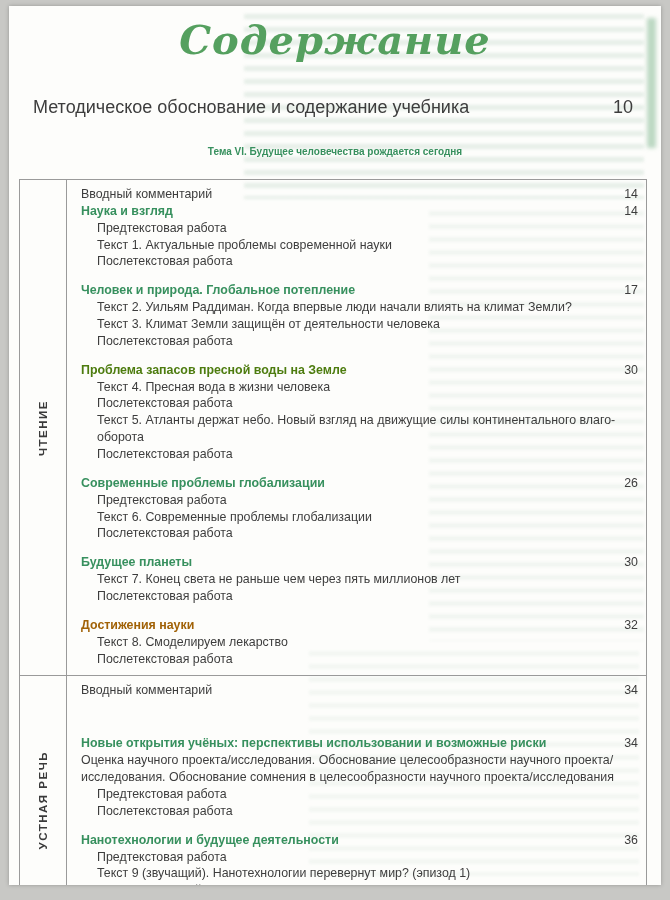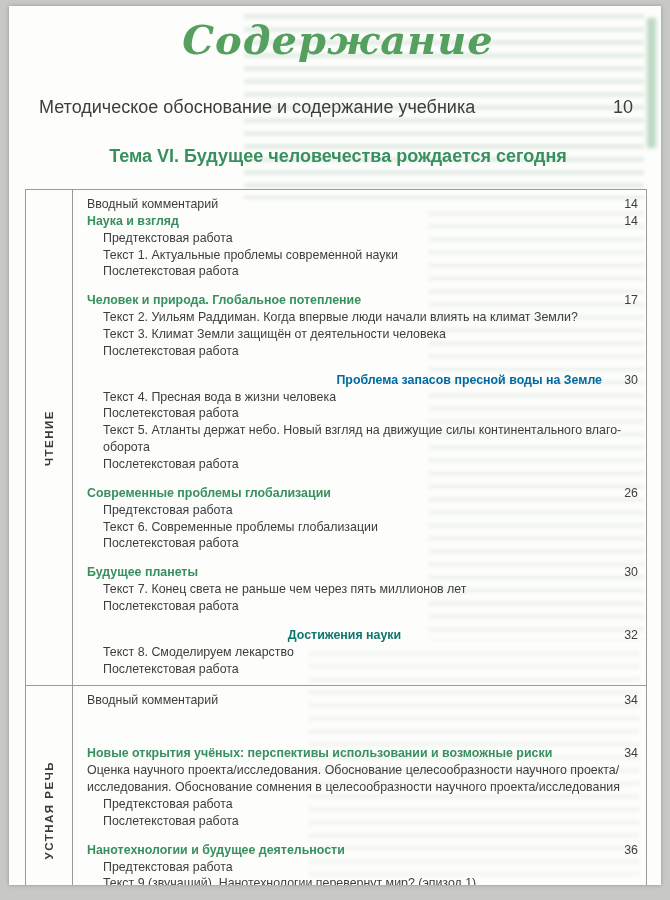--- a/index.html
+++ b/index.html
@@ -9,21 +9,20 @@
     font-family:"Liberation Sans", sans-serif;
     position:relative;
     overflow:hidden;
   }
   .page{
     position:absolute;
     left:9px; top:6px; right:9px; bottom:15px;
     background:#fdfdfb;
     box-shadow:0 0 4px rgba(0,0,0,.25);
     overflow:hidden;
-    padding-left:6px;
   }
   
   .ghost{
     position:absolute;
     pointer-events:none;
     filter:blur(1.6px);
     background-image:repeating-linear-gradient(180deg, rgba(120,170,140,.30) 0 5px, rgba(120,170,140,0) 5px 13px);
   }
   .ghost-a{left:235px;top:8px;width:400px;height:185px;opacity:.55;}
   .ghost-b{left:420px;top:205px;width:215px;height:430px;opacity:.30;}
@@ -49,21 +48,21 @@
     justify-content:space-between;
     align-items:center;
     margin:34px 28px 0 24px;
     font-size:18px;
     color:#3d3d3d;
   }
   .intro-page{min-width:26px;text-align:right;color:#3d3d3d;}
   .theme-heading{
     text-align:center;
     margin:28px 0 0 0;
-    font-size:18px;
+    font-size:10px;
     font-weight:bold;
   }
   .toc-box{
     margin:22px 14px 0 10px;
     border:1px solid #9a9a9a;
   }
   .toc-section{
     display:flex;
     align-items:stretch;
   }
@@ -158,21 +157,21 @@
             <div class="toc-row">
               <div class="toc-text indent-1">Текст 2. Уильям Раддиман. Когда впервые люди начали влиять на климат Земли?</div>
             </div>
             <div class="toc-row">
               <div class="toc-text indent-1">Текст 3. Климат Земли защищён от деятельности человека</div>
             </div>
             <div class="toc-row">
               <div class="toc-text indent-1">Послетекстовая работа</div>
             </div>
             <div class="toc-row gap">
-              <div class="toc-text indent-0 heading" style="color: #0369a1; text-align: right;">Проблема запасов пресной воды на Земле</div>
+              <div class="toc-text indent-0 heading" style="color: #4d7c0f;">Проблема запасов пресной воды на Земле</div>
               <div class="toc-page">30</div>
             </div>
             <div class="toc-row">
               <div class="toc-text indent-1">Текст 4. Пресная вода в жизни человека</div>
             </div>
             <div class="toc-row">
               <div class="toc-text indent-1">Послетекстовая работа</div>
             </div>
             <div class="toc-row">
               <div class="toc-text indent-1">Текст 5. Атланты держат небо. Новый взгляд на движущие силы континентального влаго-оборота</div>
@@ -197,21 +196,21 @@
               <div class="toc-text indent-0 heading" style="color: rgb(55, 144, 94);">Будущее планеты</div>
               <div class="toc-page">30</div>
             </div>
             <div class="toc-row">
               <div class="toc-text indent-1">Текст 7. Конец света не раньше чем через пять миллионов лет</div>
             </div>
             <div class="toc-row">
               <div class="toc-text indent-1">Послетекстовая работа</div>
             </div>
             <div class="toc-row gap">
-              <div class="toc-text indent-0 heading" style="color: #0f766e; text-align: center;">Достижения науки</div>
+              <div class="toc-text indent-0 heading" style="color: #a16207;">Достижения науки</div>
               <div class="toc-page">32</div>
             </div>
             <div class="toc-row">
               <div class="toc-text indent-1">Текст 8. Смоделируем лекарство</div>
             </div>
             <div class="toc-row">
               <div class="toc-text indent-1">Послетекстовая работа</div>
             </div>
           </div>
         </div>

